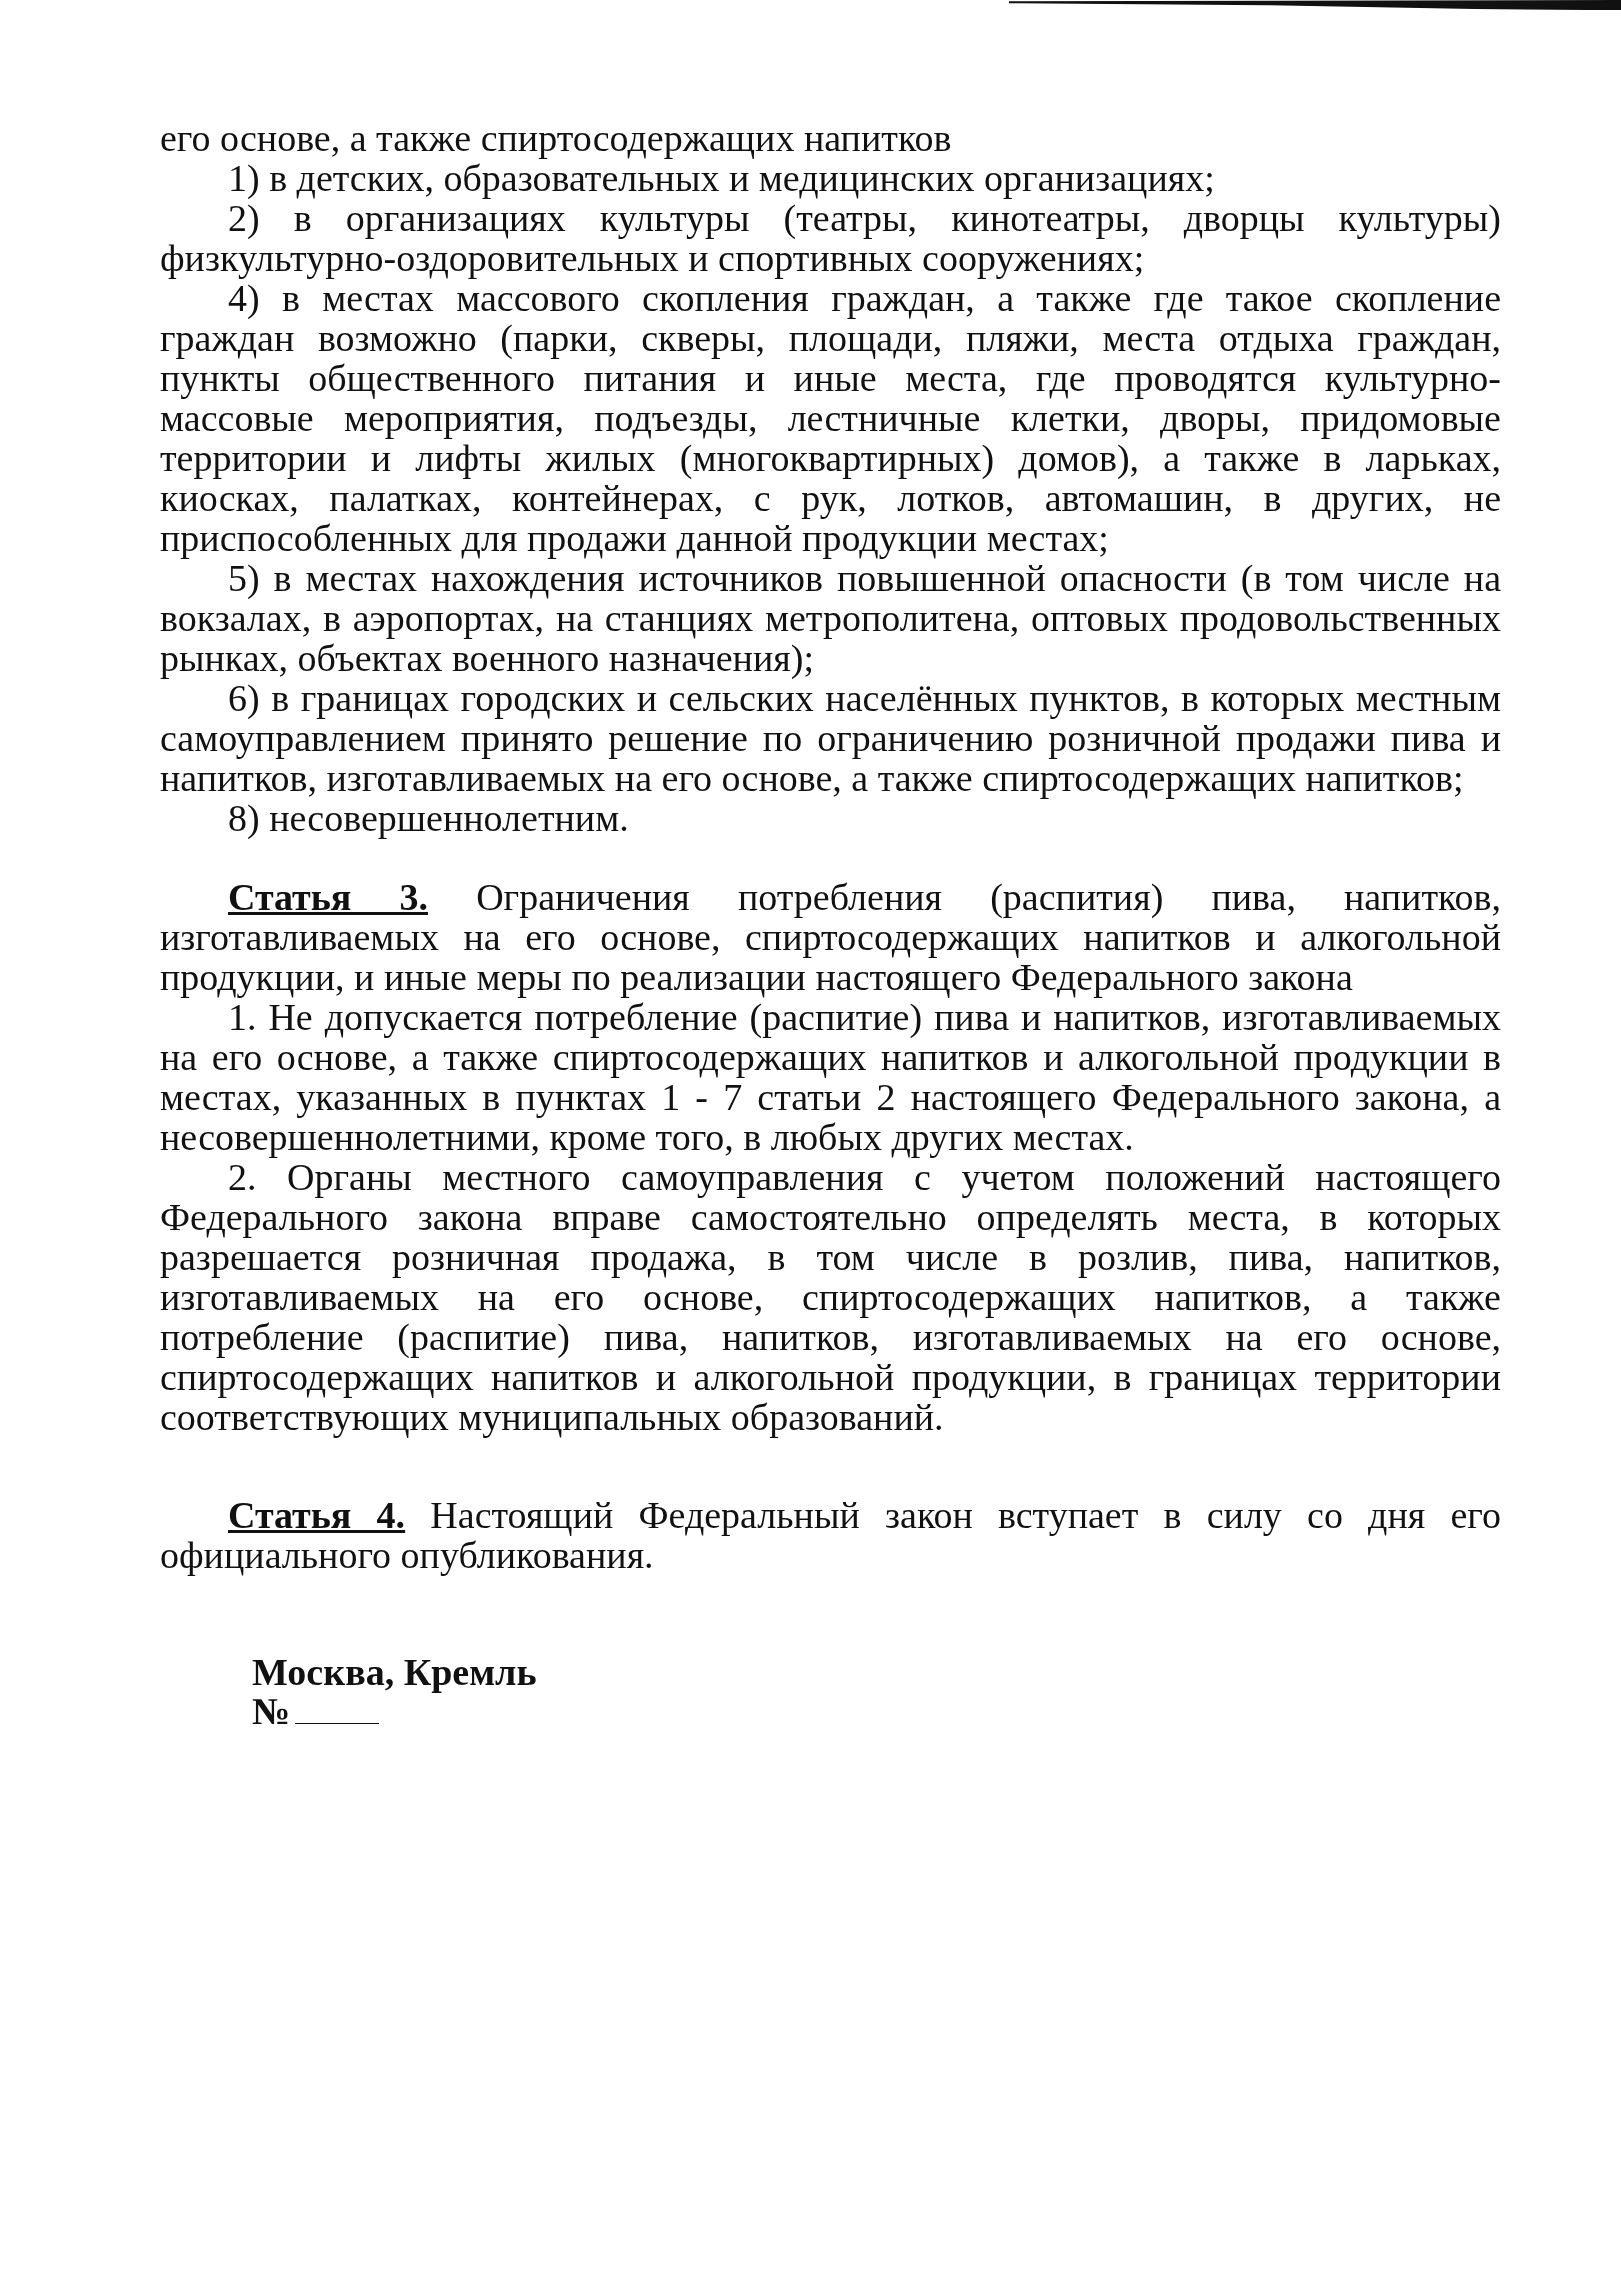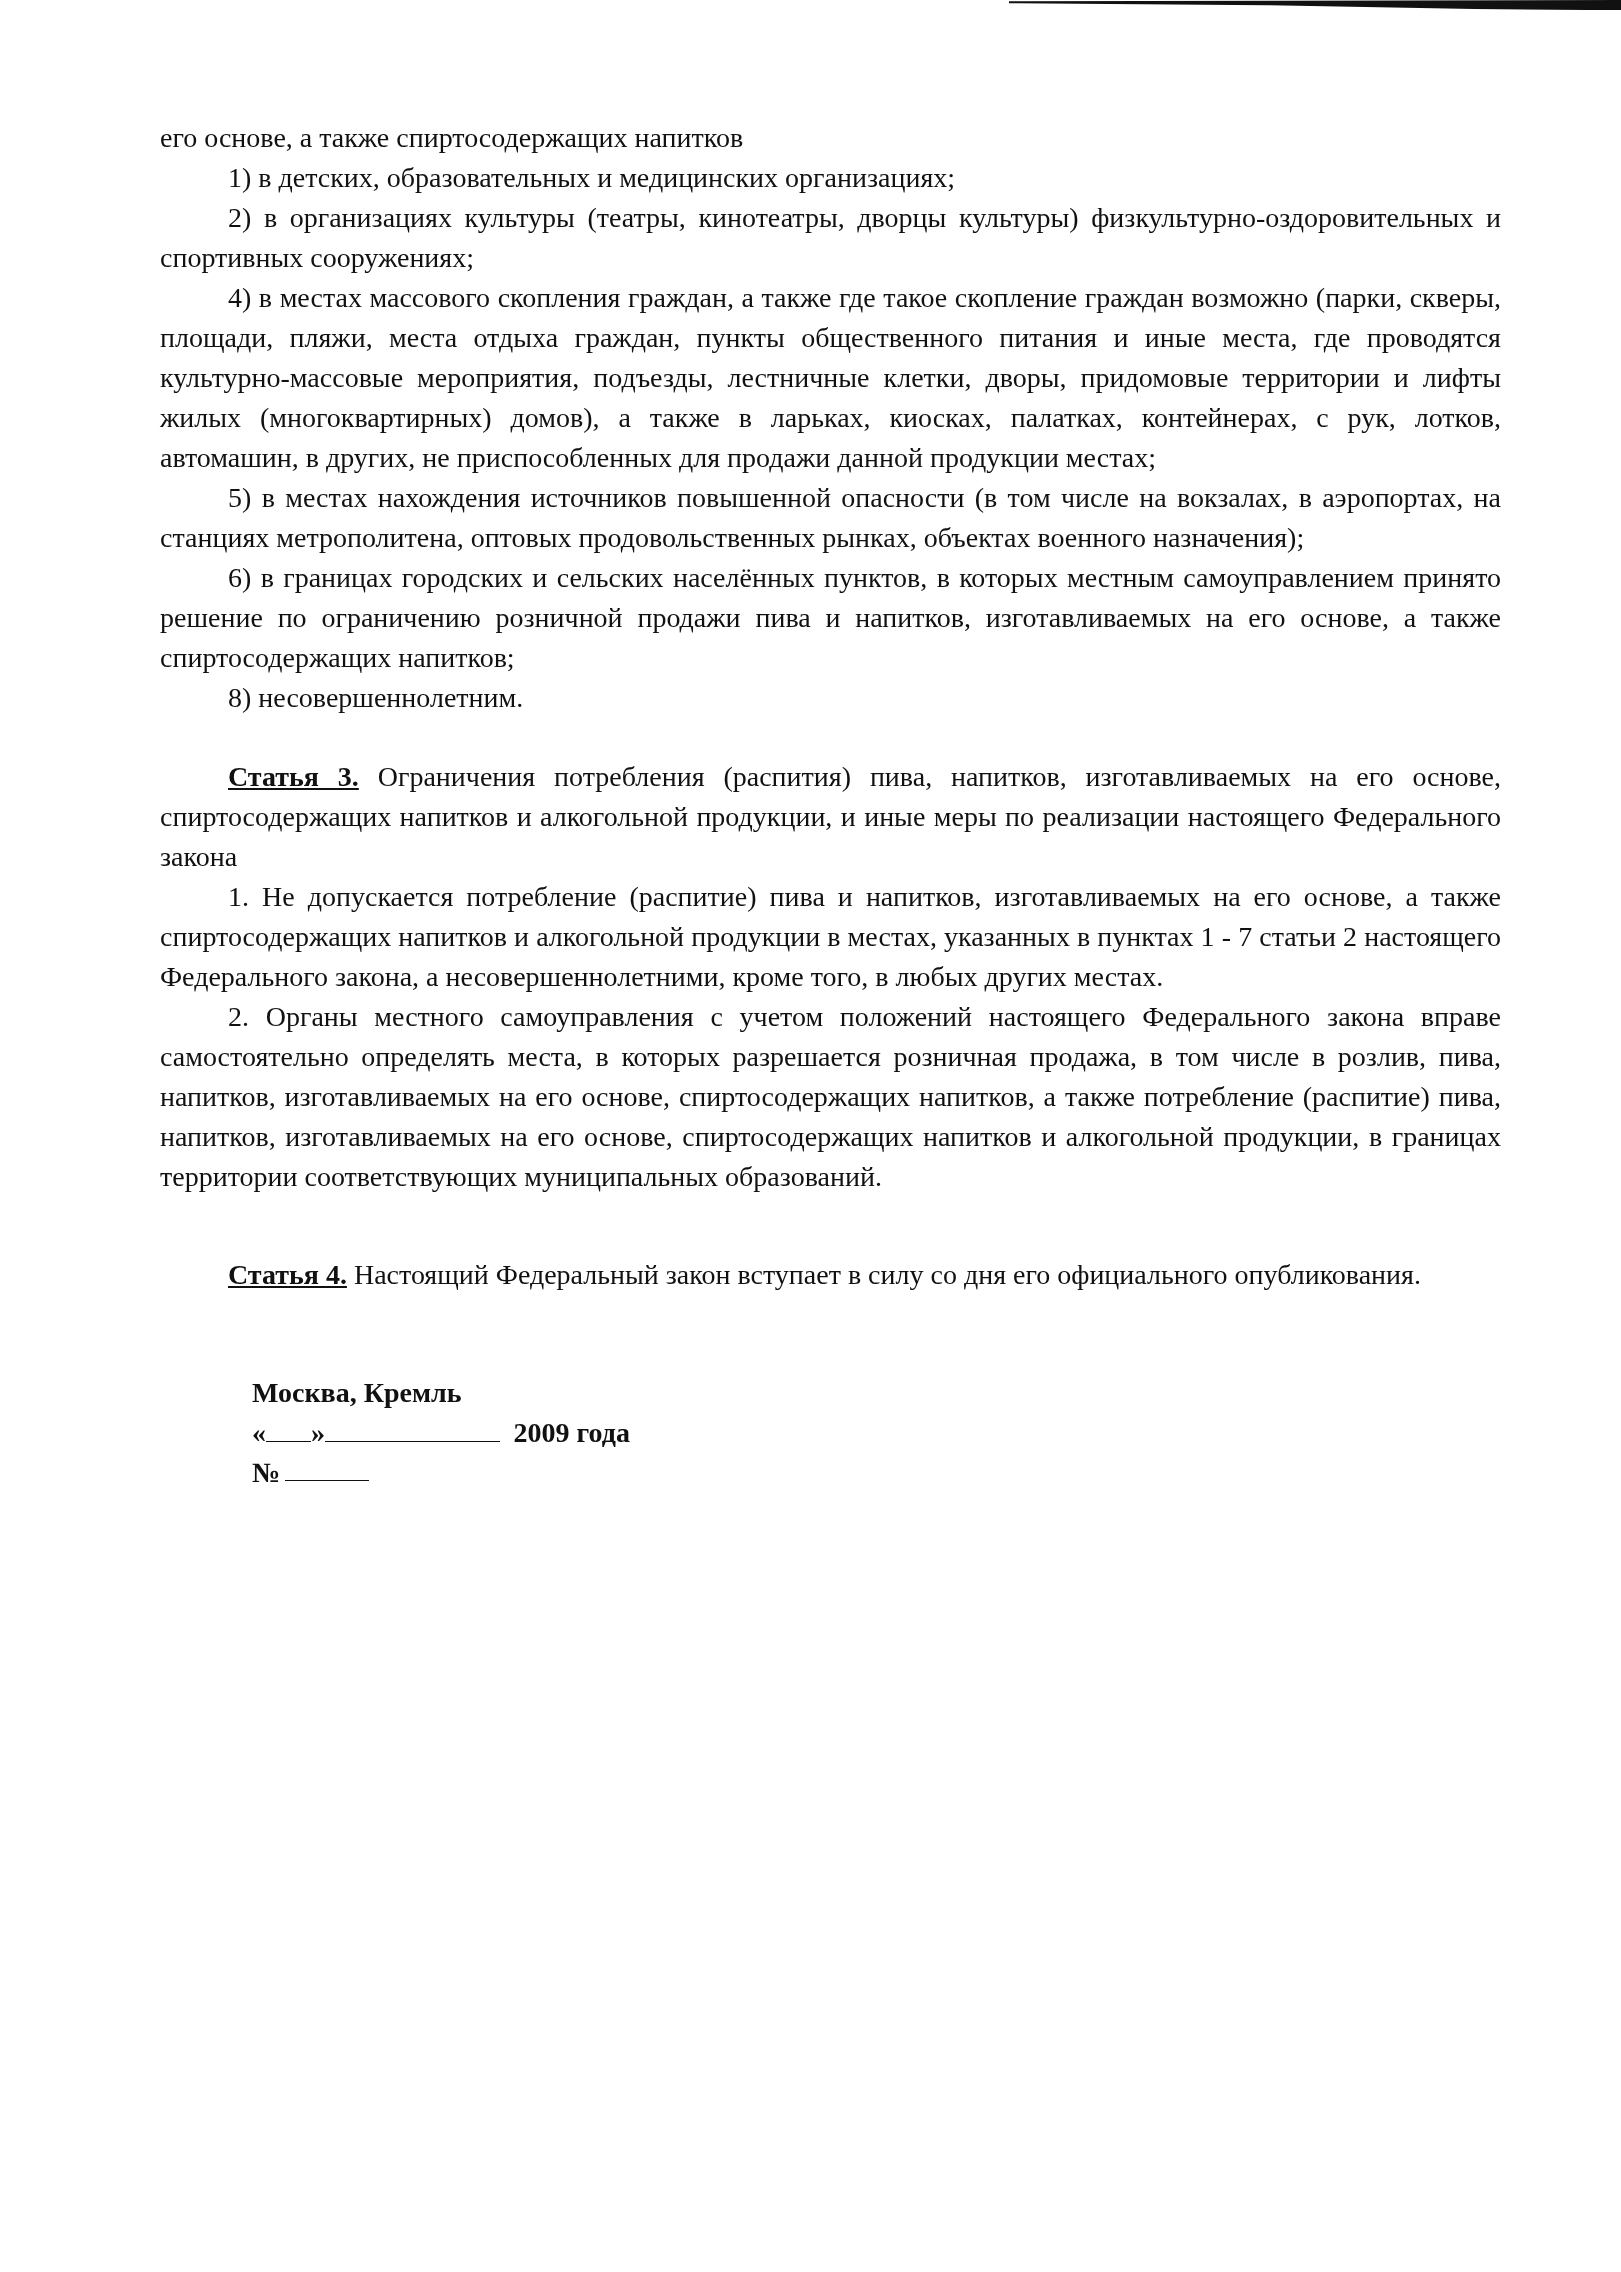--- a/index.html
+++ b/index.html
@@ -21,21 +21,21 @@
       left: 1009px;
       width: 612px;
       height: 10.3px;
       pointer-events: none;
     }
     .page {
       position: absolute;
       left: 160px;
       top: 118px;
       width: 1341px;
-      font-size: 28px;
+      font-size: 38px;
       line-height: 40px;
     }
     .p {
       margin: 0;
       text-align: justify;
       text-align-last: left;
     }
     .indent { text-indent: 68px; }
     .gap-article { margin-top: 39px; }
     .bold { font-weight: bold; text-decoration: underline; }
@@ -95,18 +95,17 @@
   <p class="p indent gap-article"><span class="bold">Статья 3.</span><span> Ограничения потребления (распития) пива, напитков, изготавливаемых на его основе, спиртосодержащих напитков и алкогольной продукции, и иные меры по реализации настоящего Федерального закона</span></p>
 
   <p class="p indent">1. Не допускается потребление (распитие) пива и напитков, изготавливаемых на его основе, а также спиртосодержащих напитков и алкогольной продукции в местах, указанных в пунктах 1 - 7 статьи 2 настоящего Федерального закона, а несовершеннолетними, кроме того, в любых других местах.</p>
   <p class="p indent">2. Органы местного самоуправления с учетом положений настоящего Федерального закона вправе самостоятельно определять места, в которых разрешается розничная продажа, в том числе в розлив, пива, напитков, изготавливаемых на его основе, спиртосодержащих напитков, а также потребление (распитие) пива, напитков, изготавливаемых на его основе, спиртосодержащих напитков и алкогольной продукции, в границах территории соответствующих муниципальных образований.</p>
 
   <p class="p indent gap-article" style="margin-top:58px"><span class="bold">Статья 4.</span><span> Настоящий Федеральный закон вступает в силу со дня его официального опубликования.</span></p>
 
 
   <div class="place">
     <div>Москва, Кремль</div>
-    <div><span>«</span><span class="blank day"></span><span>»</span><span class="blank month"></span><span> 2009 года</span></div>
     <div><span>№</span><span class="blank num"></span></div>
   </div>
 
 </div>
 
 
 </body></html>

